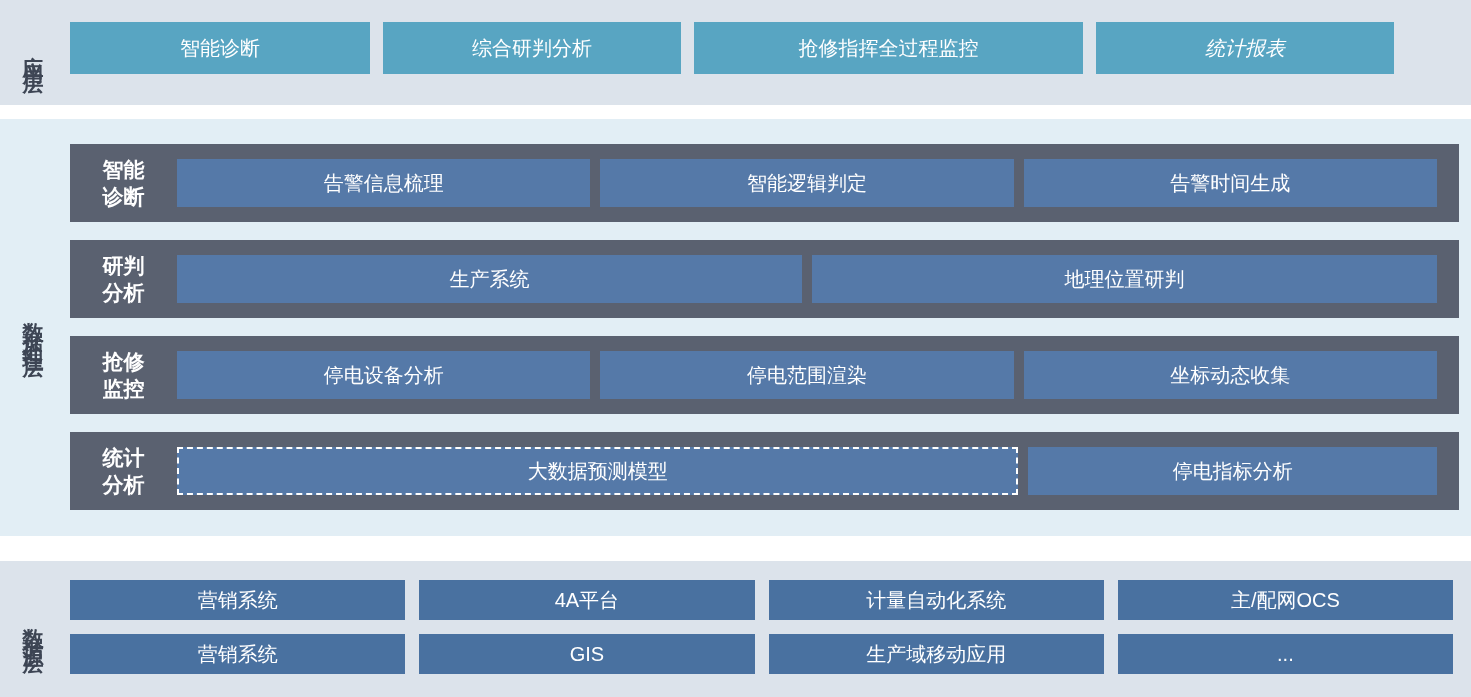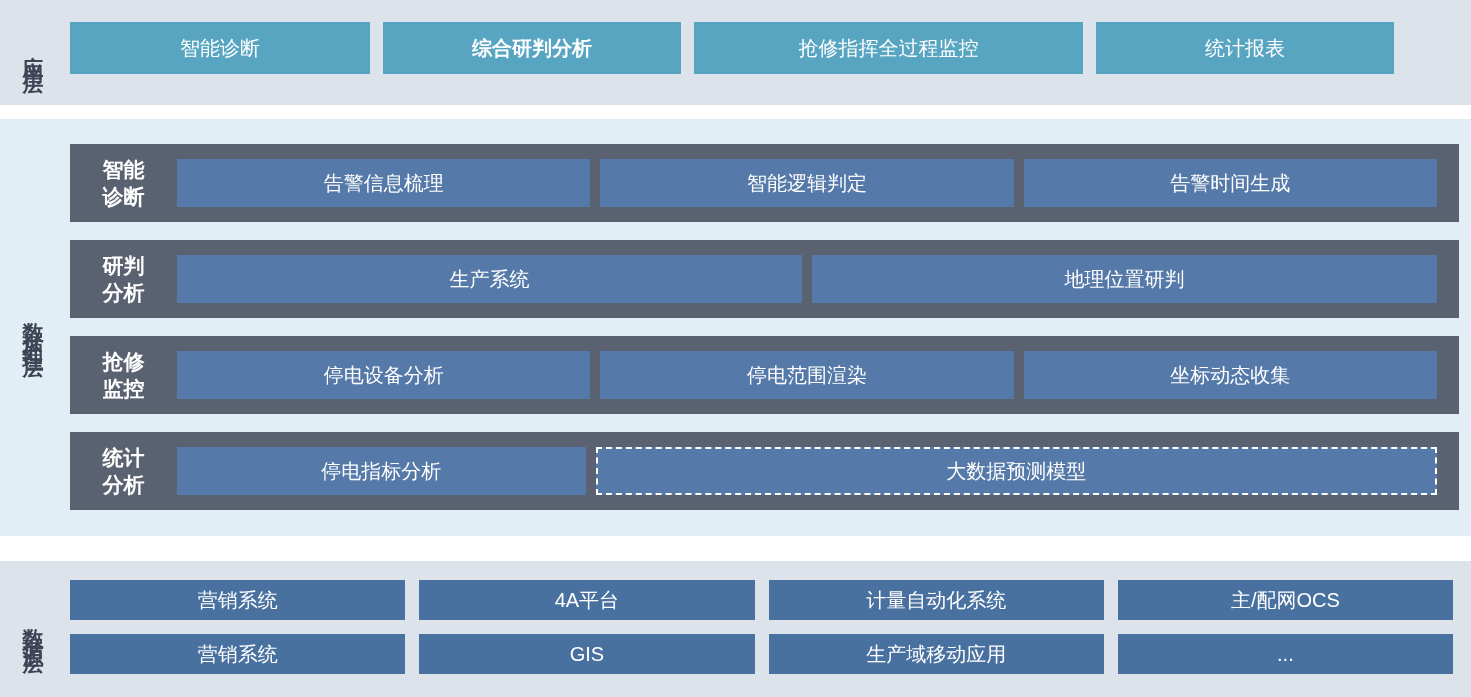--- a/index.html
+++ b/index.html
@@ -23,21 +23,21 @@
   }
 
   .btn {
     display:flex; align-items:center; justify-content:center;
     color:#ffffff; font-size:20px; text-align:center;
   }
 
   
   .app-buttons { position:absolute; left:70px; top:22px; height:52px; display:flex; gap:13px; }
   .btn-app { background:#58a5c2; }
-  .bw1 { width:300px; } .bw2 { width:298px;font-weight:bold; } .bw3 { width:389px; } .bw4 { width:298px; }
+  .bw1 { width:300px; } .bw2 { width:298px; } .bw3 { width:389px; } .bw4 { width:298px;font-style:italic; }
 
   
   .proc-rows { position:absolute; left:70px; top:25px; width:1389px; display:flex; flex-direction:column; gap:18px; }
   .prow { height:78px; background:#5a6170; display:flex; align-items:center; padding-right:22px; }
   .prow-label { width:107px; display:flex; justify-content:center; color:#ffffff; font-weight:700; font-size:21px; line-height:1.3; }
   .prow-label-text { display:inline-block; width:2.1em; text-align:center; word-break:break-all; }
   .prow-items { flex:1; display:flex; gap:10px; }
   .btn-proc { flex:1; height:48px; background:#5579a8; }
   .btn-wide { flex:2.05; border:2px dashed #ffffff; }
 
@@ -95,22 +95,22 @@
           <div class="btn btn-proc">停电范围渲染</div>
           <div class="btn btn-proc">坐标动态收集</div>
         </div>
       </div>
 
       <div class="prow">
         <div class="prow-label">
           <span class="prow-label-text">统计分析</span>
         </div>
         <div class="prow-items">
+          <div class="btn btn-proc btn-wide">大数据预测模型</div>
           <div class="btn btn-proc">停电指标分析</div>
-          <div class="btn btn-proc btn-wide">大数据预测模型</div>
         </div>
       </div>
 
     </div>
   </section>
 
   <section class="band band-source">
     <div class="vlabel">数据源层</div>
     <div class="src-rows">
       <div class="src-row">

